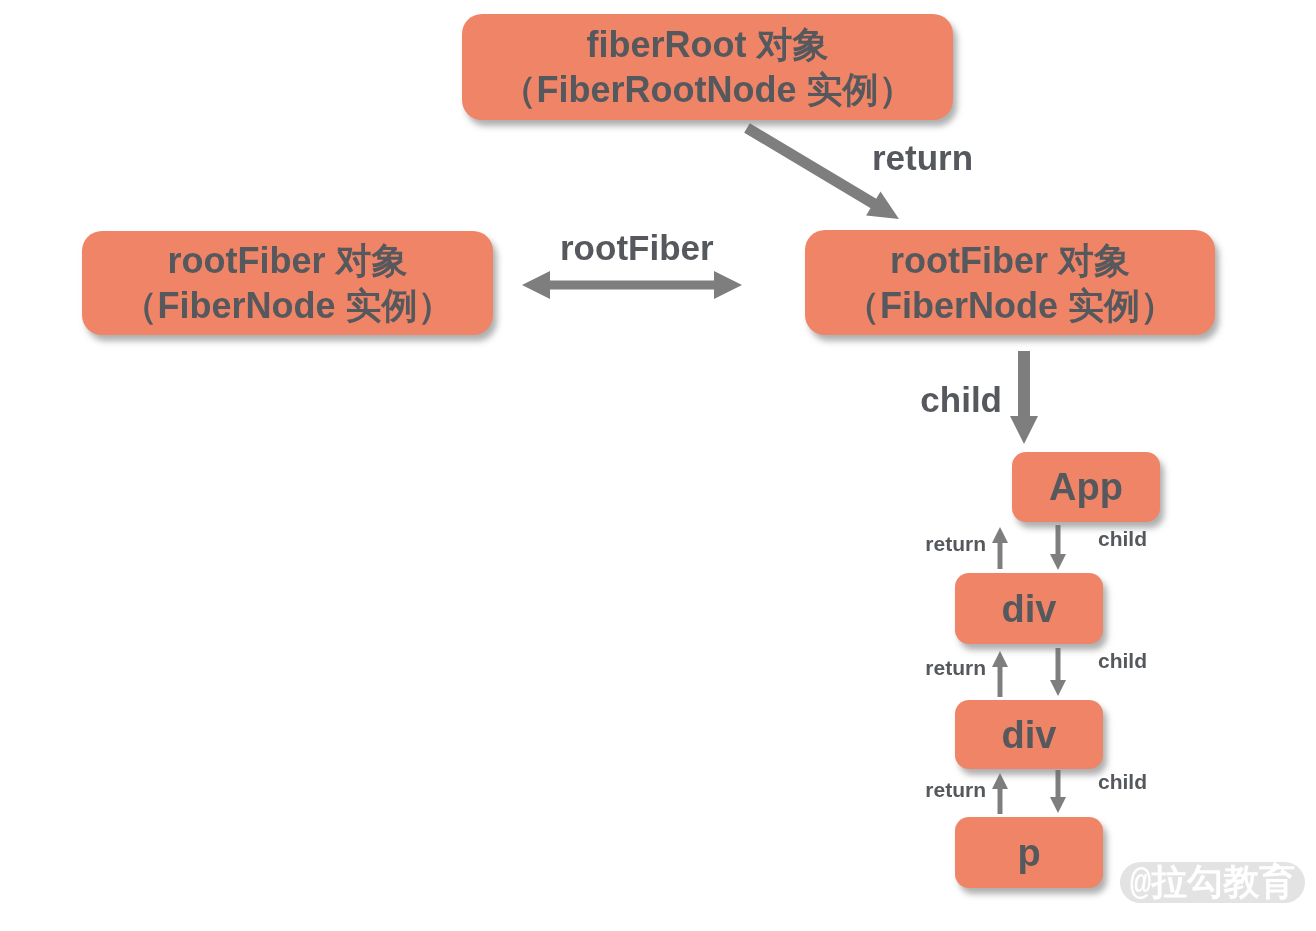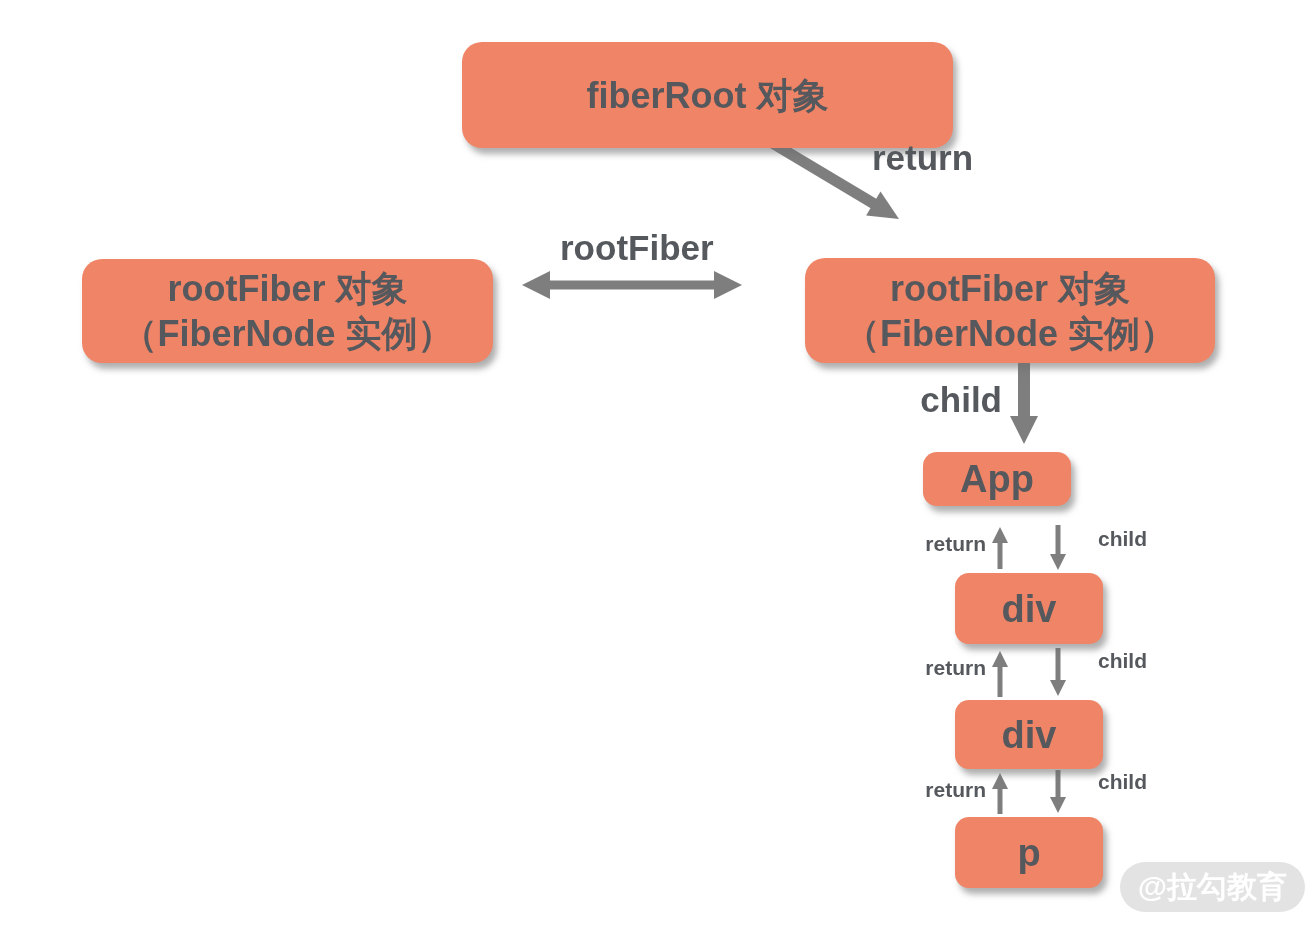--- a/index.html
+++ b/index.html
@@ -12,35 +12,35 @@
 
   .node{
     position:absolute;
     background:var(--node-fill,#f08466);
     border-radius:20px;
     display:flex;flex-direction:column;align-items:center;justify-content:center;
     box-shadow:4px 6px 6px rgba(110,110,110,0.55);
     color:var(--node-text,#55585c);
     font-weight:700;text-align:center;
   }
-  .node.big{font-size:36px;line-height:45px;margin-top:28px;}
+  .node.big{font-size:36px;line-height:45px;}
   .node.small{font-size:38px;line-height:40px;border-radius:14px;}
 
   .lbl{
     position:absolute;color:var(--label-text,#55585c);font-weight:700;white-space:nowrap;
   }
   .lbl.size-l{font-size:35px;line-height:36px;}
   .lbl.size-s{font-size:21px;line-height:32px;}
   .lbl.r{text-align:right;}
 
   .watermark{
-    position:absolute;left:1120px;top:862px;width:185px;height:50px;
+    position:absolute;left:1120px;top:862px;width:185px;height:41px;
     background:var(--watermark-bg,#e3e3e3);border-radius:25px;
     display:flex;align-items:center;justify-content:center;
-    color:var(--watermark-text,#fff);font-size:30px;font-weight:700;
+    color:var(--watermark-text,#fff);font-size:36px;font-weight:700;font-family:Liberation Mono, monospace;
   }
 </style>
 </head>
 <body>
 
 <div class="canvas">
 
   <svg class="arrows" viewBox="0 0 1316 931">
     <g>
       <line x1="747" y1="128" x2="876" y2="205" stroke-width="11"></line>
@@ -79,33 +79,34 @@
       <polygon points="1000,773 992,789 1008,789"></polygon>
     </g>
     <g>
       <line x1="1058" y1="770" x2="1058" y2="797" stroke-width="5"></line>
       <polygon points="1058,813 1050,797 1066,797"></polygon>
     </g>
   </svg>
 
   <div class="node big" style="left:462px;top:14px;width:491px;height:106px">
     <div>fiberRoot 对象</div>
+    <div>（FiberRootNode 实例）</div>
   </div>
 
   <div class="node big" style="left:82px;top:231px;width:411px;height:104px">
     <div>rootFiber 对象</div>
     <div>（FiberNode 实例）</div>
   </div>
 
   <div class="node big" style="left:805px;top:230px;width:410px;height:105px">
     <div>rootFiber 对象</div>
     <div>（FiberNode 实例）</div>
   </div>
 
-  <div class="node small" style="left:923px;top:452px;width:148px;height:54px">
+  <div class="node small" style="left:1012px;top:452px;width:148px;height:70px">
     <div>App</div>
   </div>
 
   <div class="node small" style="left:955px;top:573px;width:148px;height:71px">
     <div>div</div>
   </div>
 
   <div class="node small" style="left:955px;top:700px;width:148px;height:69px">
     <div>div</div>
   </div>

